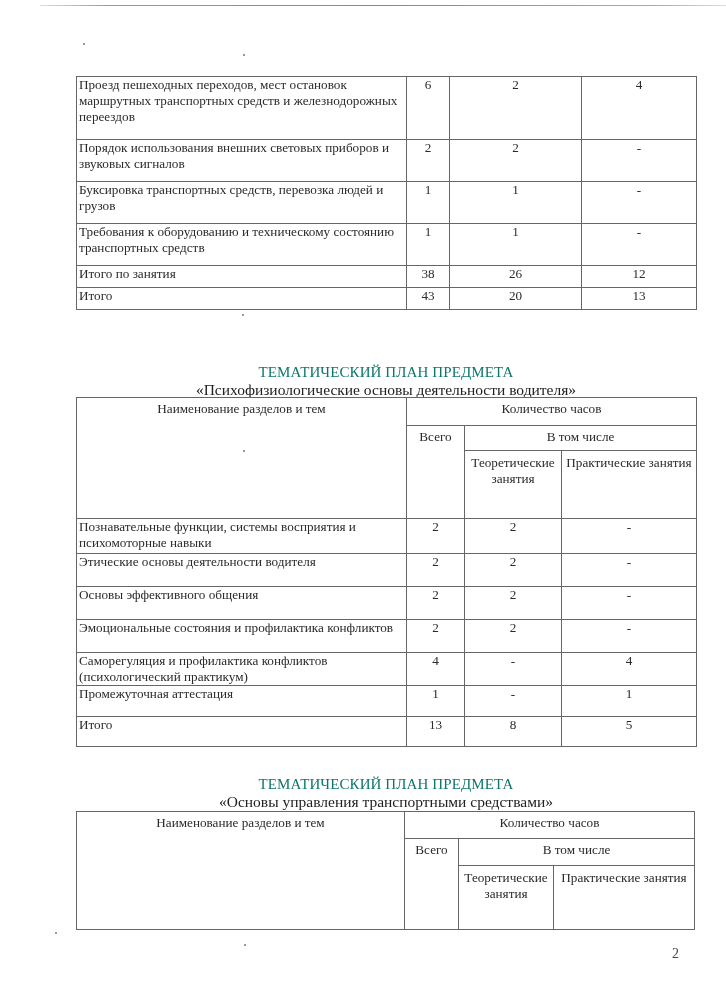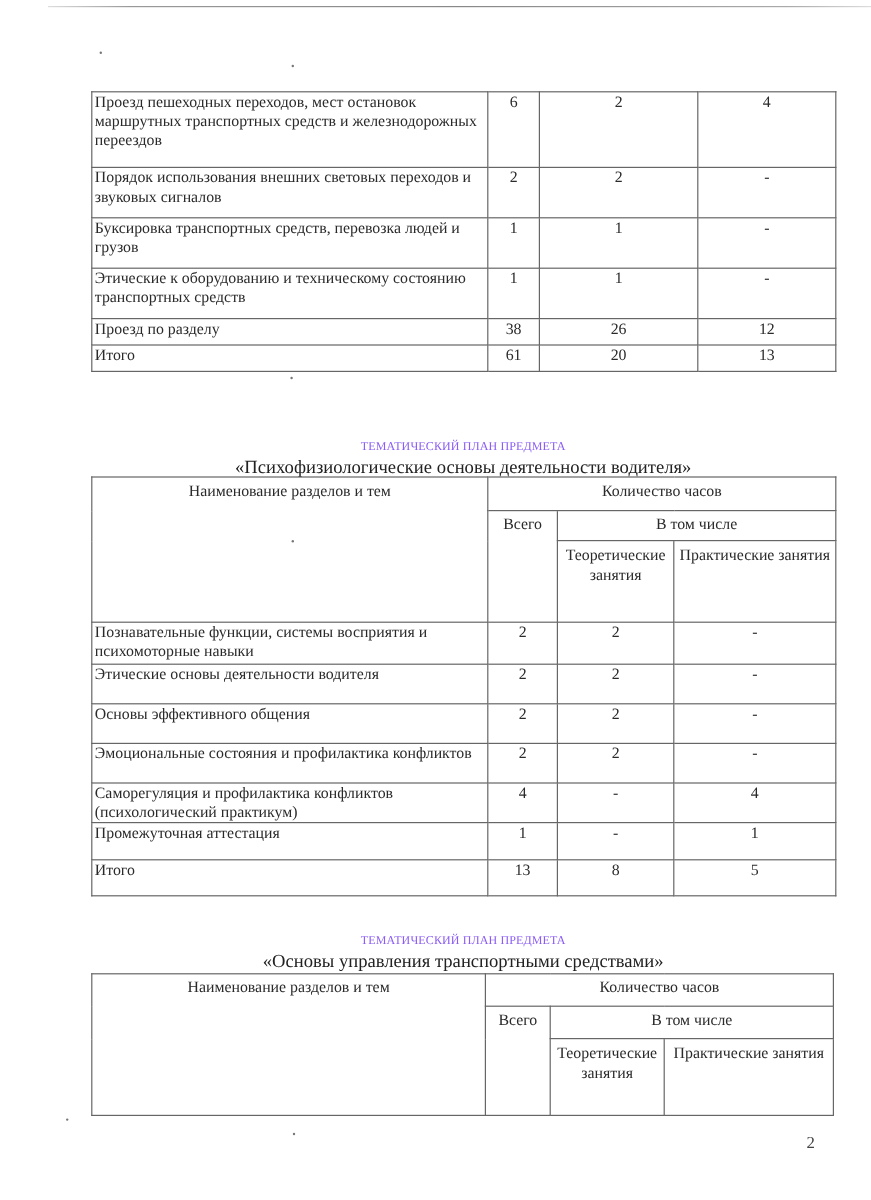--- a/index.html
+++ b/index.html
@@ -14,21 +14,21 @@
     }
     .speck { position: absolute; width: 2px; height: 2px; background: #777; border-radius: 1px; }
     table {
       position: absolute; border-collapse: collapse; table-layout: fixed;
       font-size: 13.2px; line-height: 16px;
     }
     td, th { border: 1px solid #666; padding: 0 2px; vertical-align: top; font-weight: normal; }
     td.name { text-align: left; }
     td.num, th { text-align: center; }
     .title-block { position: absolute; left: 76px; width: 620px; text-align: center; }
-    .title-line { font-size: 10px; line-height: 17px; color: #8b5cf6; letter-spacing: 0.1px; }
+    .title-line { font-size: 15px; line-height: 17px; color: #0f766e; letter-spacing: 0.1px; }
     .subject-line { font-size: 15.5px; line-height: 18px; font-weight: normal; color: #222; }
     .page-number { position: absolute; left: 672px; top: 946px; font-size: 14px; color: #444; }
   </style>
 </head>
 <body>
 
 <div class="scan-edge"></div>
 <div class="speck" style="left:83px;top:43px;"></div>
 <div class="speck" style="left:243px;top:54px;"></div>
 <div class="speck" style="left:242px;top:314px;"></div>
@@ -44,46 +44,46 @@
       <col style="width:115px">
   </colgroup>
   <tbody id="t1-body">
     <tr style="height:63px">
       <td class="name">Проезд пешеходных переходов, мест остановок маршрутных транспортных средств и железнодорожных переездов</td>
       <td class="num">6</td>
       <td class="num">2</td>
       <td class="num">4</td>
     </tr>
     <tr style="height:42px">
-      <td class="name">Порядок использования внешних световых переходов и звуковых сигналов</td>
+      <td class="name">Порядок использования внешних световых приборов и звуковых сигналов</td>
       <td class="num">2</td>
       <td class="num">2</td>
       <td class="num">-</td>
     </tr>
     <tr style="height:42px">
       <td class="name">Буксировка транспортных средств, перевозка людей и грузов</td>
       <td class="num">1</td>
       <td class="num">1</td>
       <td class="num">-</td>
     </tr>
     <tr style="height:42px">
-      <td class="name">Этические к оборудованию и техническому состоянию транспортных средств</td>
+      <td class="name">Требования к оборудованию и техническому состоянию транспортных средств</td>
       <td class="num">1</td>
       <td class="num">1</td>
       <td class="num">-</td>
     </tr>
     <tr style="height:22px">
-      <td class="name">Проезд по разделу</td>
+      <td class="name">Итого по занятия</td>
       <td class="num">38</td>
       <td class="num">26</td>
       <td class="num">12</td>
     </tr>
     <tr style="height:22px">
       <td class="name">Итого</td>
-      <td class="num">61</td>
+      <td class="num">43</td>
       <td class="num">20</td>
       <td class="num">13</td>
     </tr>
   </tbody>
 </table>
 
 <div class="title-block" style="top:364px;">
   <div class="title-line">ТЕМАТИЧЕСКИЙ ПЛАН ПРЕДМЕТА</div>
   <div class="subject-line">«Психофизиологические основы деятельности водителя»</div>
 </div>

